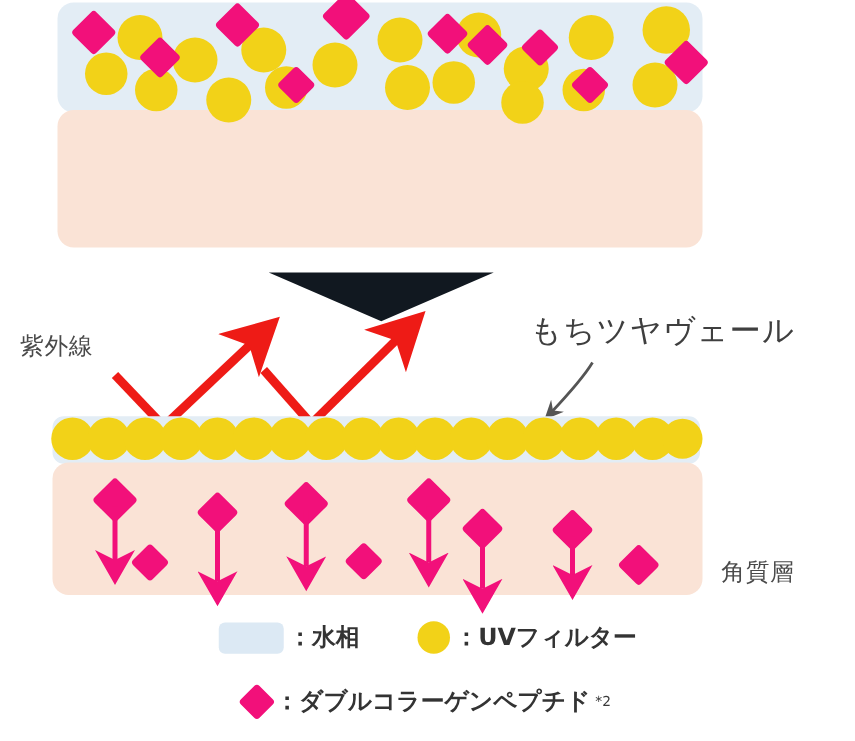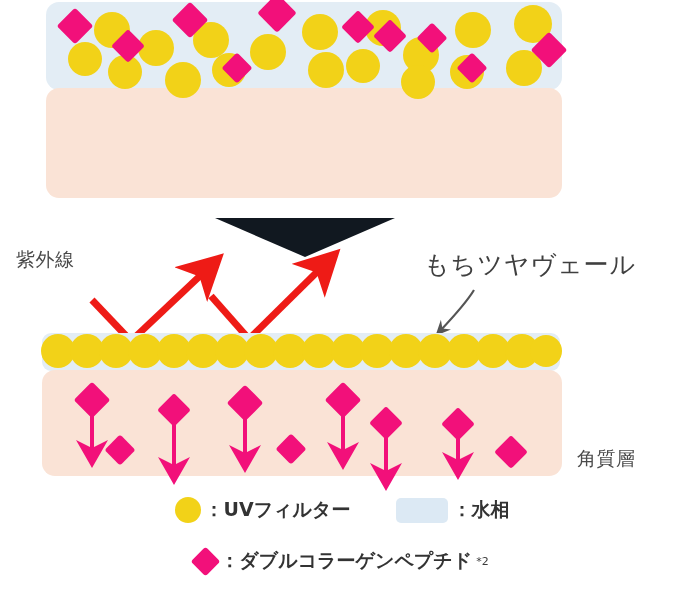--- a/index.html
+++ b/index.html
@@ -26,21 +26,21 @@
     left: 0; top: 0;
   }
   .lbl {
     position: absolute;
     white-space: nowrap;
     line-height: 1;
     color: #4a4a4a;
   }
   .lbl-uv {
     left: 16px;
-    top: 250px;
+    top: 268px;
     font-size: 19px;
     letter-spacing: 0.5px;
     font-family: "DejaVu Sans", sans-serif;
   }
   .lbl-veil {
     left: 424px;
     top: 254px;
     font-size: 25px;
     letter-spacing: 1px;
     font-family: Liberation Mono, monospace;
@@ -234,26 +234,26 @@
   </svg>
 
   <div class="lbl lbl-uv">紫外線</div>
 
   <div class="lbl lbl-veil">もちツヤヴェール</div>
 
   <div class="lbl lbl-corneum">角質層</div>
 
   <div class="legend legend-row1">
     <div class="legend-item">
+      <span class="sw-rect"></span>
+      <span class="legend-text">：水相</span>
+    </div>
+    <div class="legend-item">
       <span class="sw-circle"></span>
       <span class="legend-text">：UVフィルター</span>
-    </div>
-    <div class="legend-item">
-      <span class="sw-rect"></span>
-      <span class="legend-text">：水相</span>
     </div>
   </div>
 
   <div class="legend legend-row2">
     <div class="legend-item">
       <span class="sw-diamond"></span>
       <span class="legend-text serif">：ダブルコラーゲンペプチド</span>
       <span class="sup">*2</span>
     </div>
   </div>

